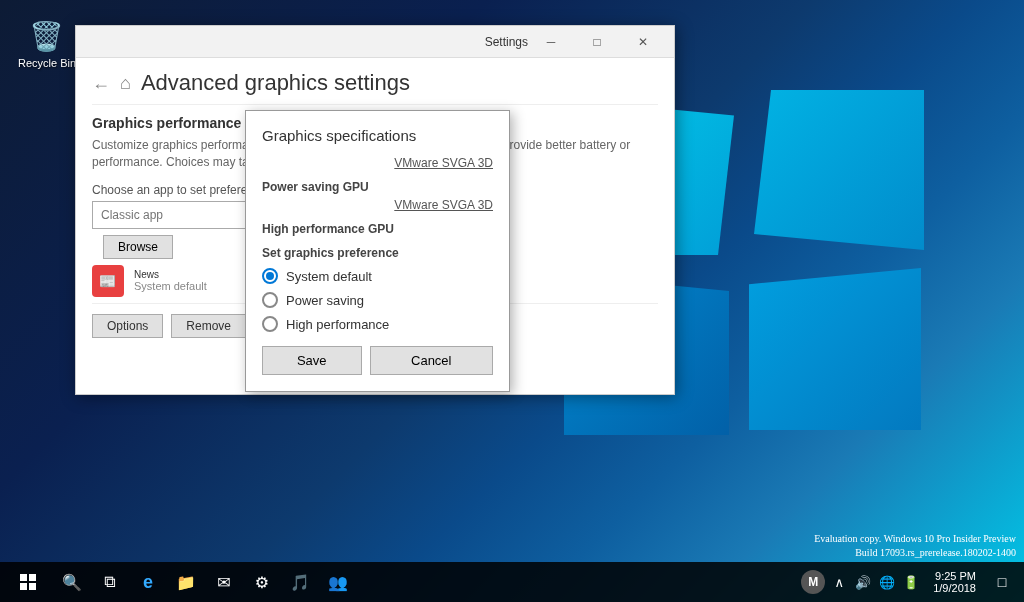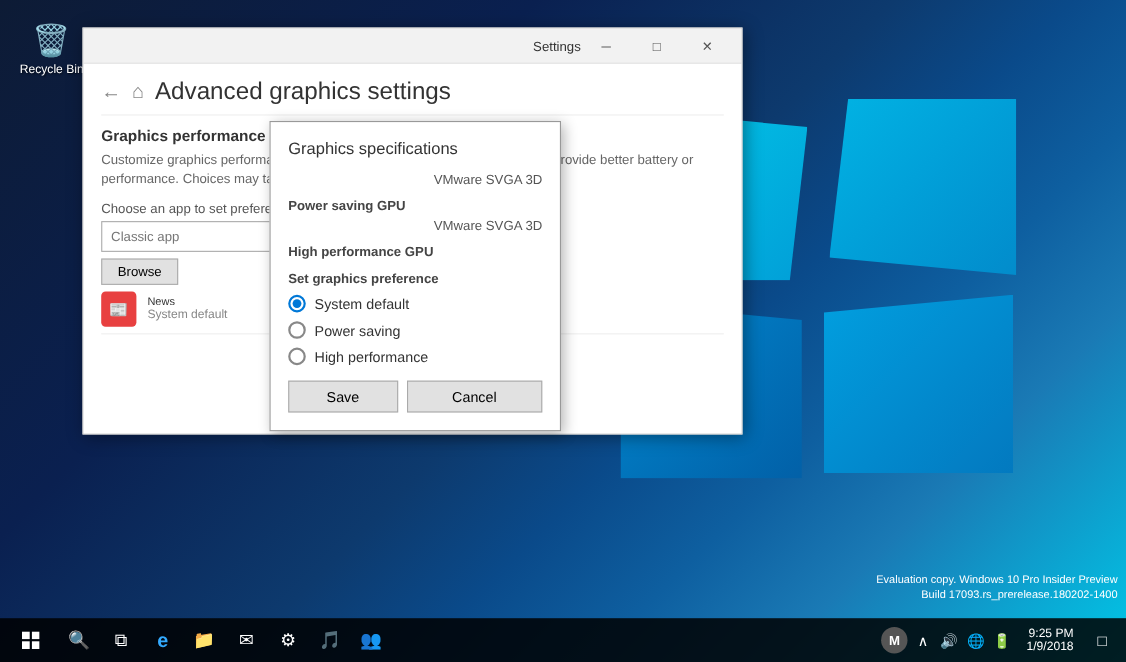--- a/index.html
+++ b/index.html
@@ -79,26 +79,27 @@
 
     .taskbar-time {
       text-align: right;
       font-size: 11px;
       color: white;
       padding: 0 8px;
     }
 
     .eval-text {
       position: absolute;
-      bottom: 53px;
+      bottom: 42px;
       right: 8px;
       color: white;
       font-size: 10px;
       text-align: right;
       line-height: 1.4;
+      font-family: Liberation Serif, serif;
     }
 
     
     .settings-window {
       position: absolute;
       top: 25px;
       left: 75px;
       width: 600px;
       height: 370px;
       background: #f2f2f2;
@@ -197,20 +198,21 @@
     }
 
     .browse-btn {
       display: inline-block;
       margin-top: 6px;
       padding: 4px 14px;
       background: #e1e1e1;
       border: 1px solid #aaa;
       font-size: 12px;
       cursor: pointer;
+      margin-left: 11px;
     }
 
     .app-list-item {
       display: flex;
       align-items: center;
       gap: 10px;
       padding: 6px 0;
       border-bottom: 1px solid #eee;
     }
 
@@ -271,21 +273,21 @@
     }
 
     .dialog-row {
       display: flex;
       justify-content: space-between;
       margin-bottom: 4px;
       font-size: 12px;
     }
 
     .dialog-row-label { color: #444; font-weight: 700; margin-top: 24px; }
-    .dialog-row-value { color: #555; }
+    .dialog-row-value { color: #555; text-decoration: underline; }
 
     .dialog-section {
       margin-top: 10px;
       margin-bottom: 8px;
       font-size: 12px;
       color: #444;
       font-weight: 600;
     }
 
     .radio-group {
@@ -473,20 +475,24 @@
 
       
       <div class="app-list-item">
         <div class="app-icon-box">📰</div>
         <div class="app-info">
           <div class="app-name">News</div>
           <div class="app-pref">System default</div>
         </div>
       </div>
 
+      <div class="bottom-btns">
+        <button class="action-btn">Options</button>
+        <button class="action-btn">Remove</button>
+      </div>
     </div>
   </div>
 
   <div class="dialog">
     <div class="dialog-title">Graphics specifications</div>
 
     <div class="dialog-row">
       <span class="dialog-row-label">Power saving GPU</span>
       <span class="dialog-row-value">VMware SVGA 3D</span>
     </div>

